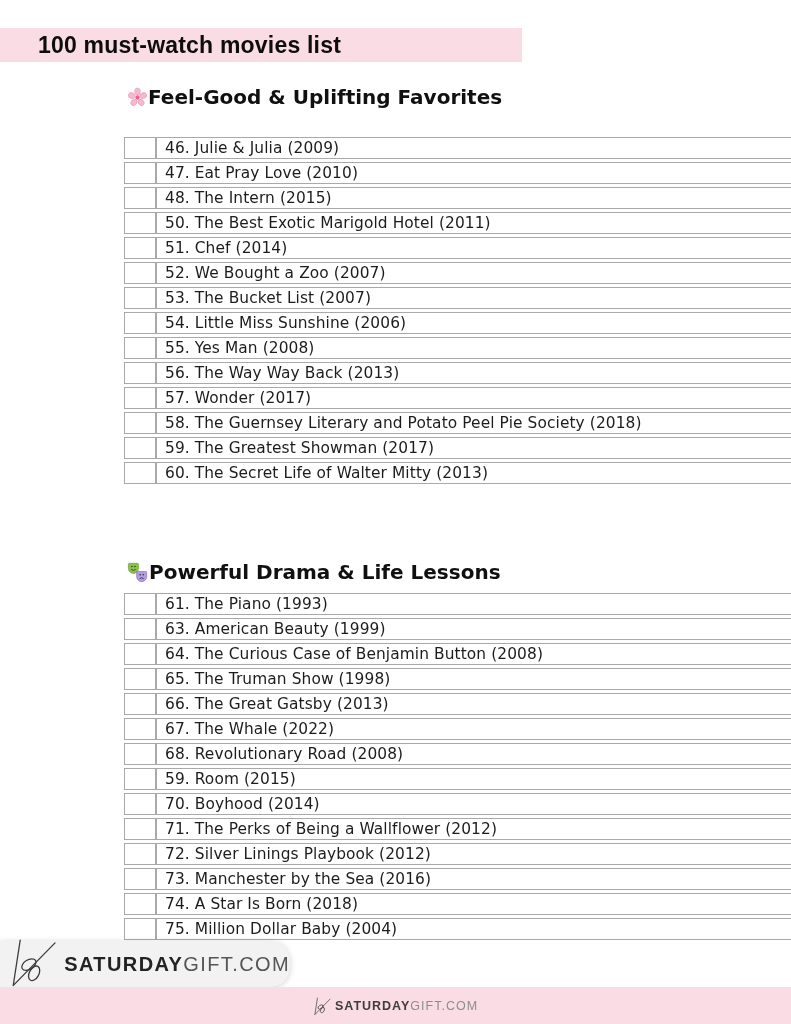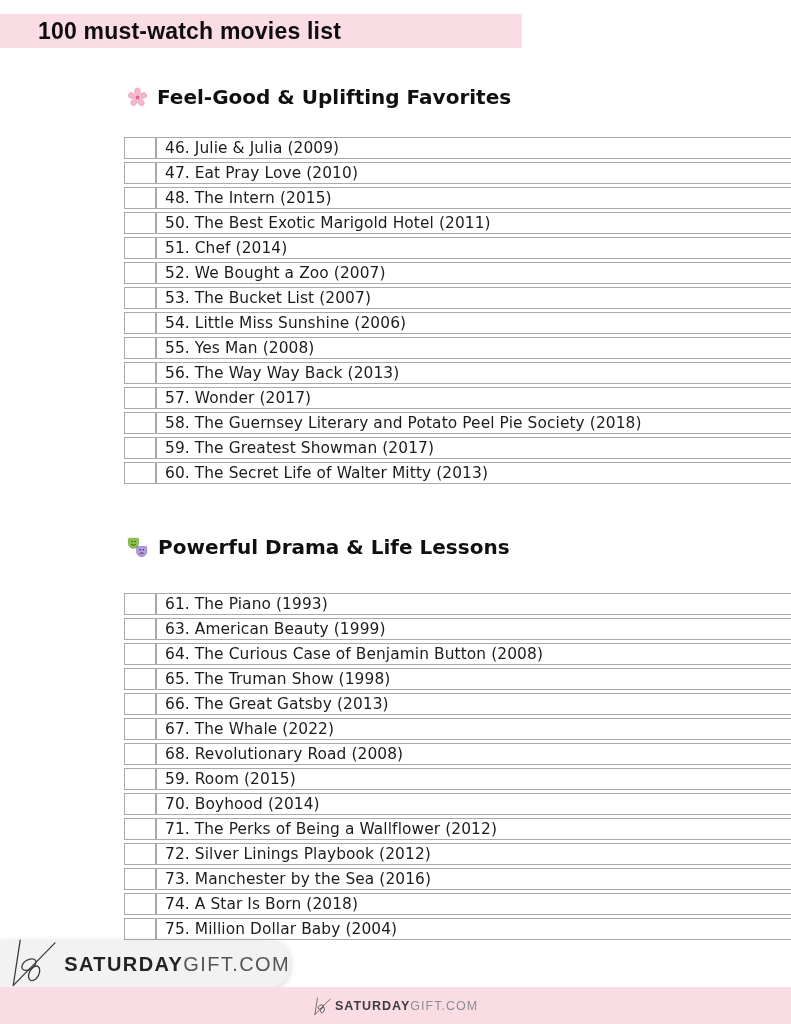--- a/index.html
+++ b/index.html
@@ -7,42 +7,42 @@
     width: 791px; height: 1024px;
     background: #ffffff;
     position: relative;
     overflow: hidden;
     font-family: "DejaVu Sans", sans-serif;
   }
   .page { position: absolute; inset: 0; }
 
   
   .title-bar {
-    position: absolute; top: 14px; left: 0;
+    position: absolute; top: 28px; left: 0;
     width: 522px; height: 34px;
     background: #fadce4;
     display: flex; align-items: center;
   }
   .title-bar h1 {
     margin: 0; padding-left: 38px;
     font-family: "Liberation Sans", sans-serif;
     font-weight: bold; font-size: 23px;
     letter-spacing: 0.2px; color: #0d0d0d;
   }
 
   
   .section-heading {
     position: absolute; left: 127px;
-    display: flex; align-items: center; gap: 9px;
+    display: flex; align-items: center; 
     font-weight: bold; font-size: 20px;
     color: #101010; line-height: 24px;
     white-space: nowrap;
   }
   .sh1 { top: 85px; }
-  .sh2 { top: 535px; }
+  .sh2 { top: 560px; }
   .section-heading svg { flex: 0 0 auto; }
 
   
   .movie-table {
     position: absolute; left: 95px;
     width: 720px;
     border-collapse: separate;
     border-spacing: 0 3px;
     table-layout: fixed;
     padding-left: 29px;

